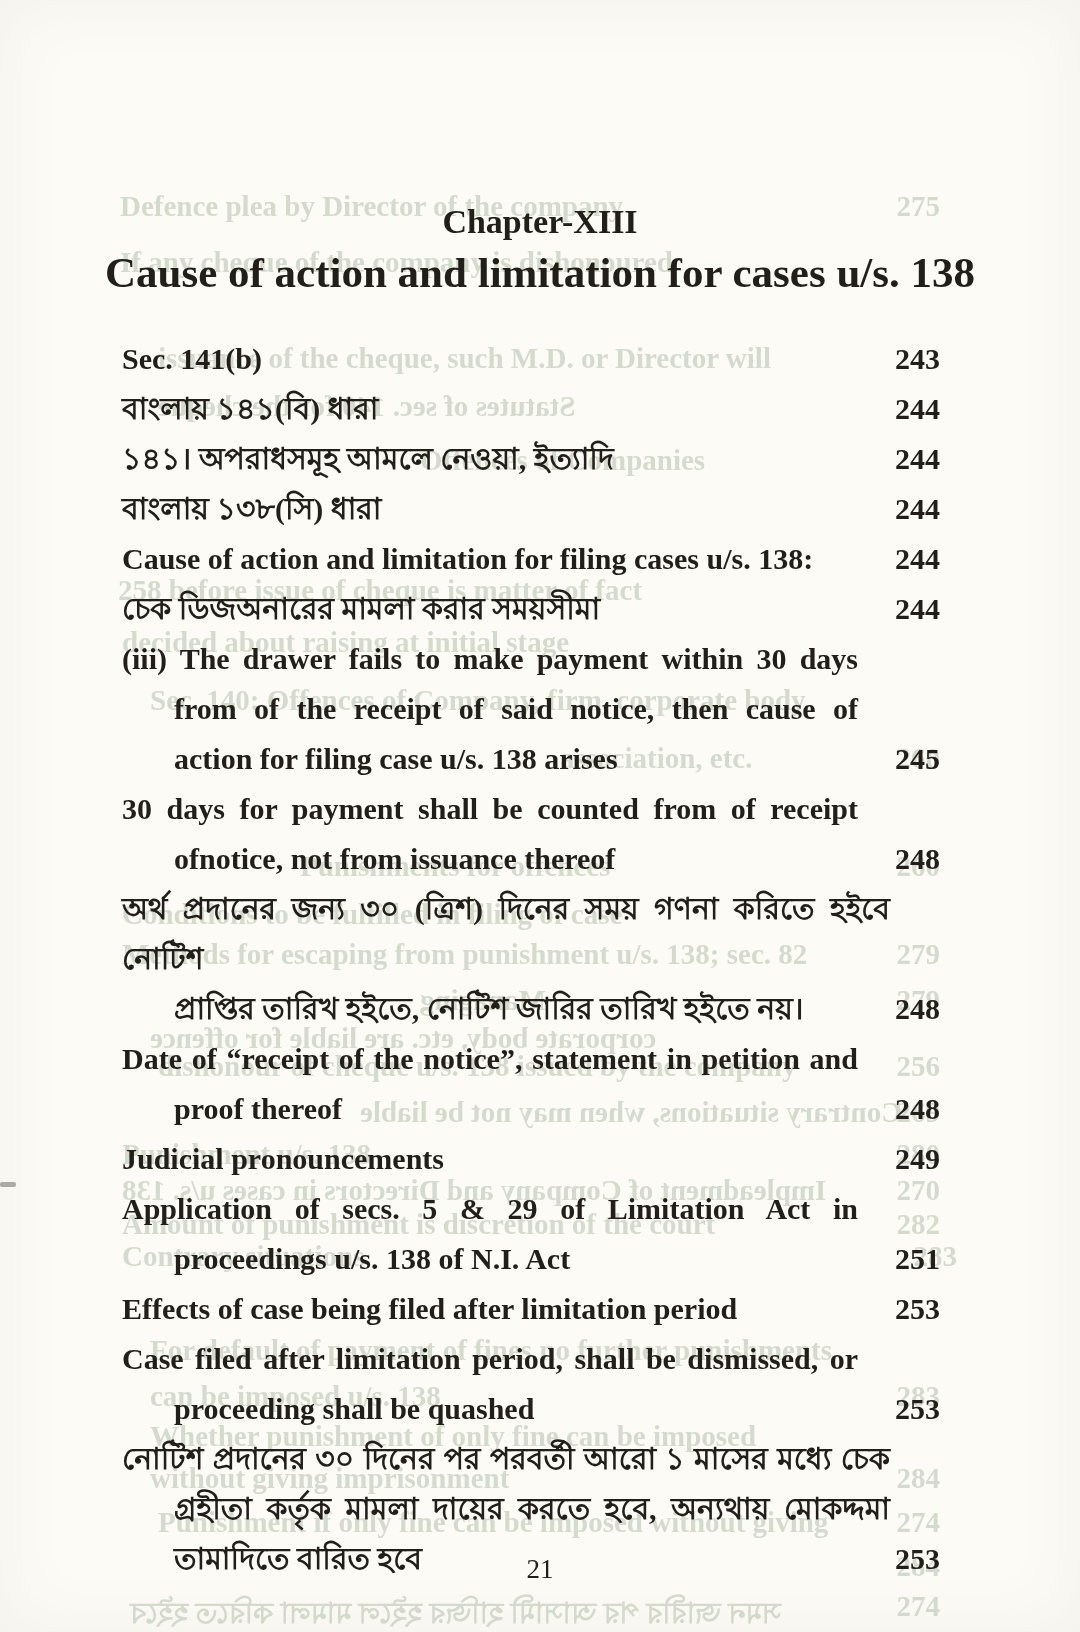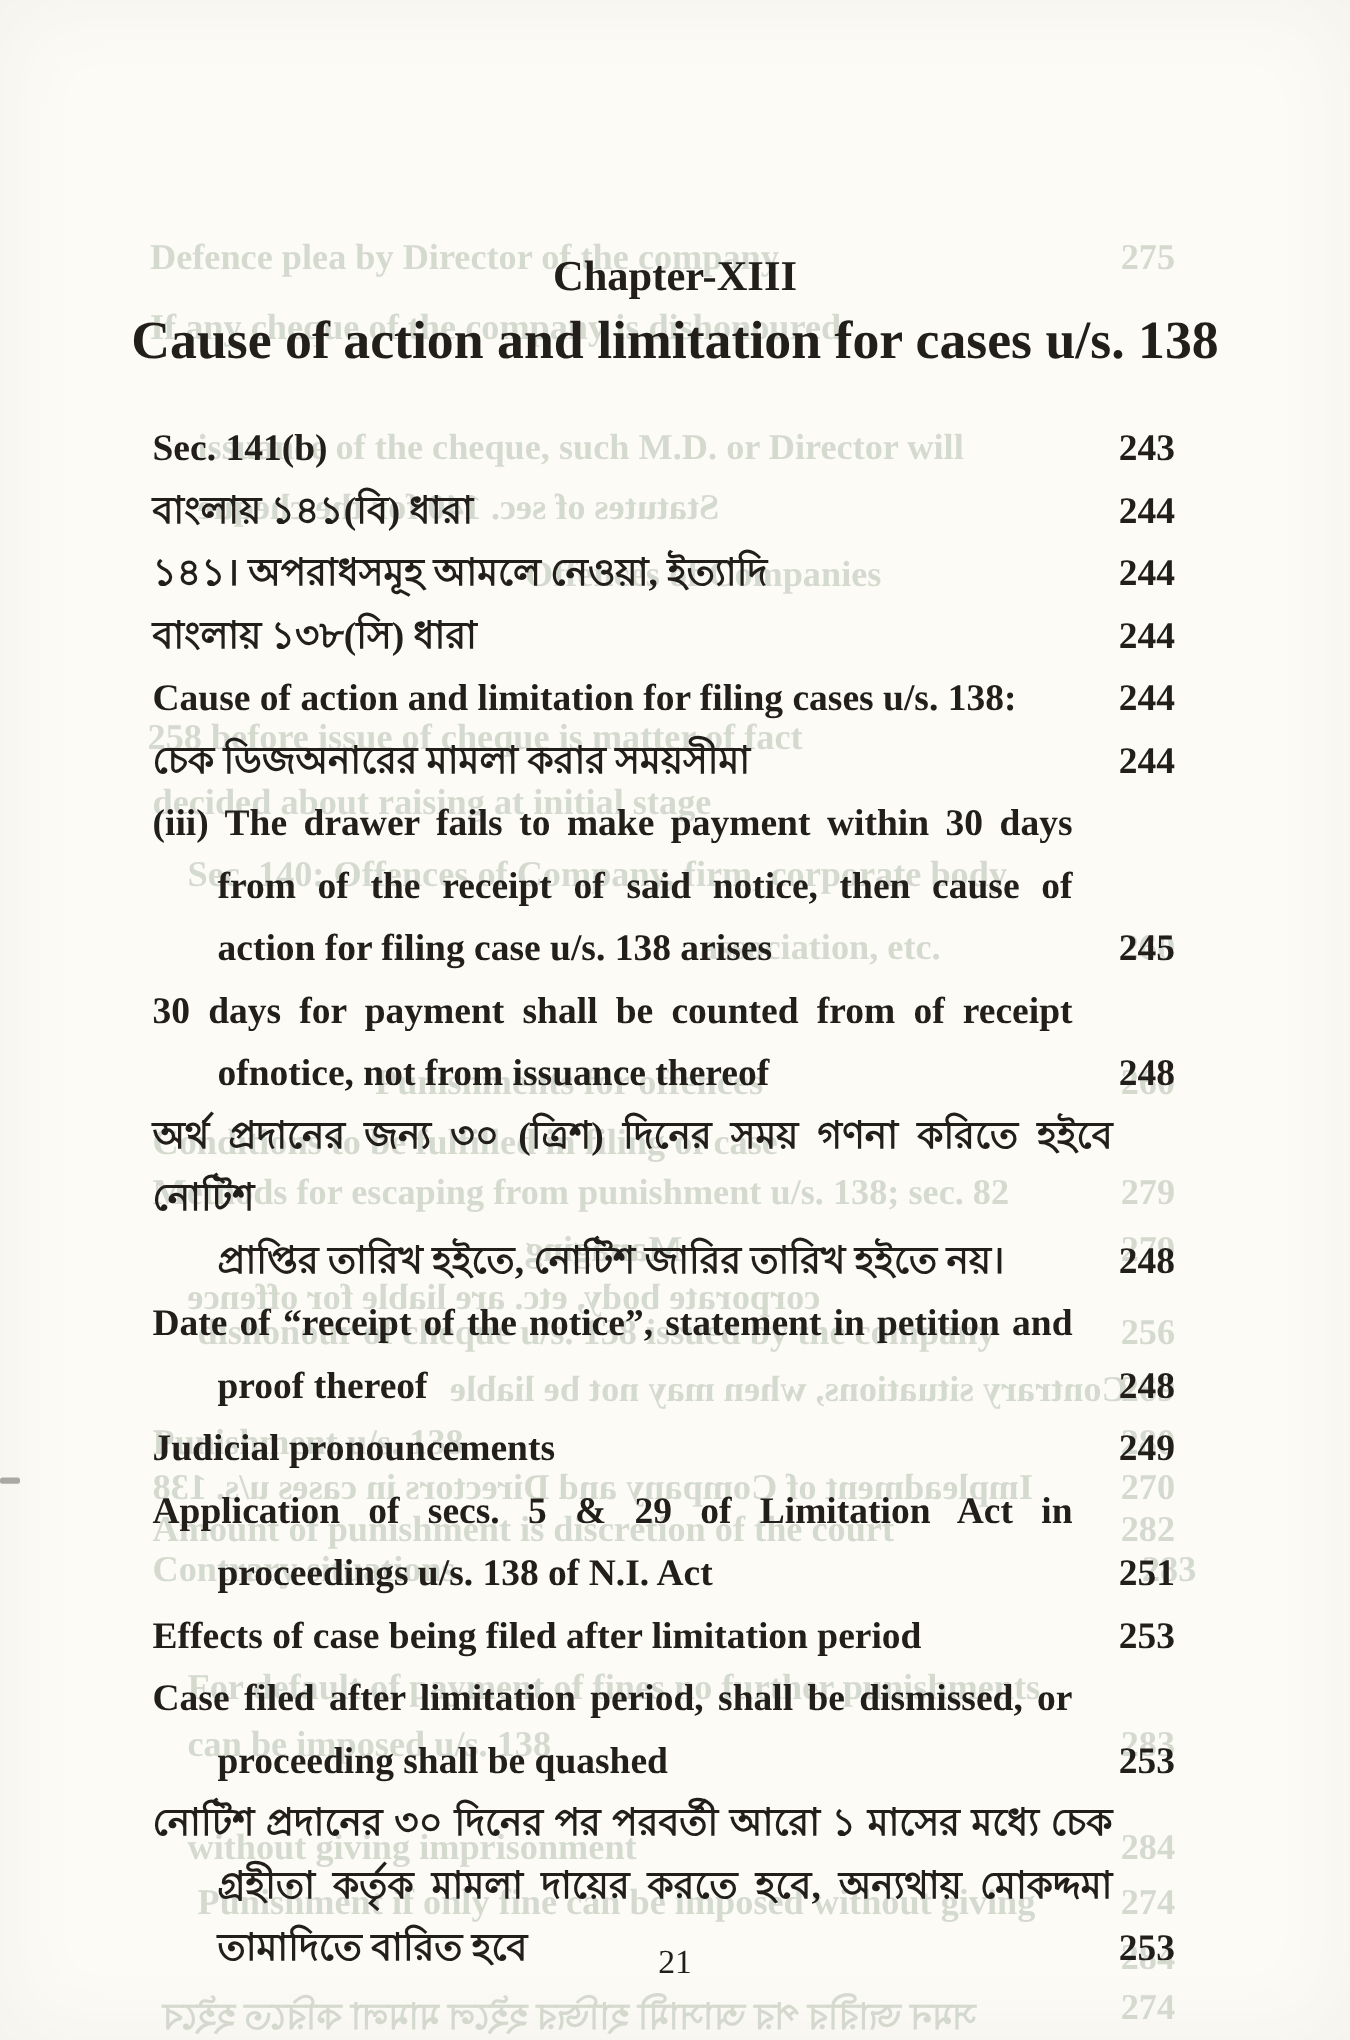--- a/index.html
+++ b/index.html
@@ -125,20 +125,23 @@
         <span class="ghost-text" style="left: 122px;">Contrary situations</span>
         <span class="ghost-num">283</span>
       </div>
       <div class="ghost-row" style="top: 1334px;">
         <span class="ghost-text" style="left: 150px;">For default of payment of fines no further punishments</span>
       </div>
       <div class="ghost-row" style="top: 1380px;">
         <span class="ghost-text" style="left: 150px;">can be imposed u/s. 138</span>
         <span class="ghost-num">283</span>
       </div>
+      <div class="ghost-row" style="top: 1420px;">
+        <span class="ghost-text" style="left: 150px;">Whether punishment of only fine can be imposed</span>
+      </div>
       <div class="ghost-row" style="top: 1462px;">
         <span class="ghost-text" style="left: 150px;">without giving imprisonment</span>
         <span class="ghost-num">284</span>
       </div>
       <div class="ghost-row" style="top: 1506px;">
         <span class="ghost-text" style="left: 158px;">Punishment if only fine can be imposed without giving</span>
         <span class="ghost-num">274</span>
       </div>
       <div class="ghost-row" style="top: 1550px;">
         <span class="ghost-num">284</span>

